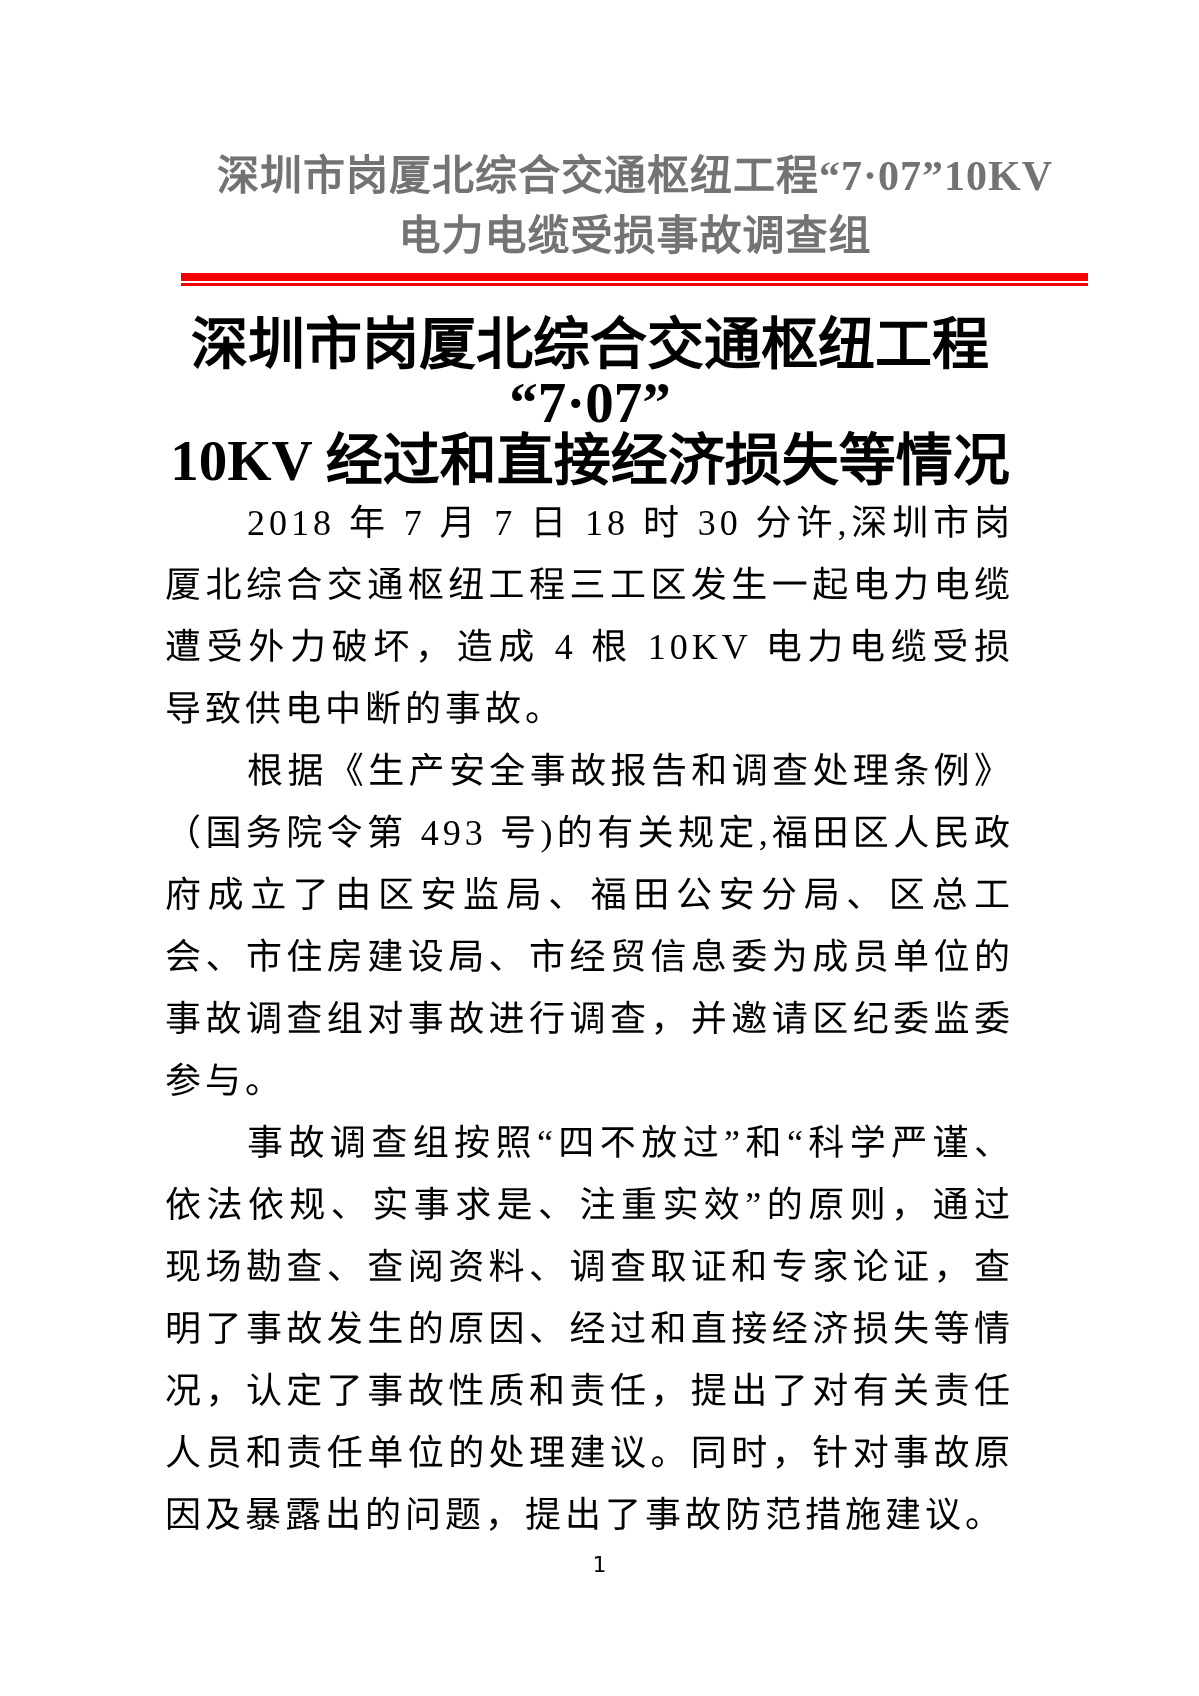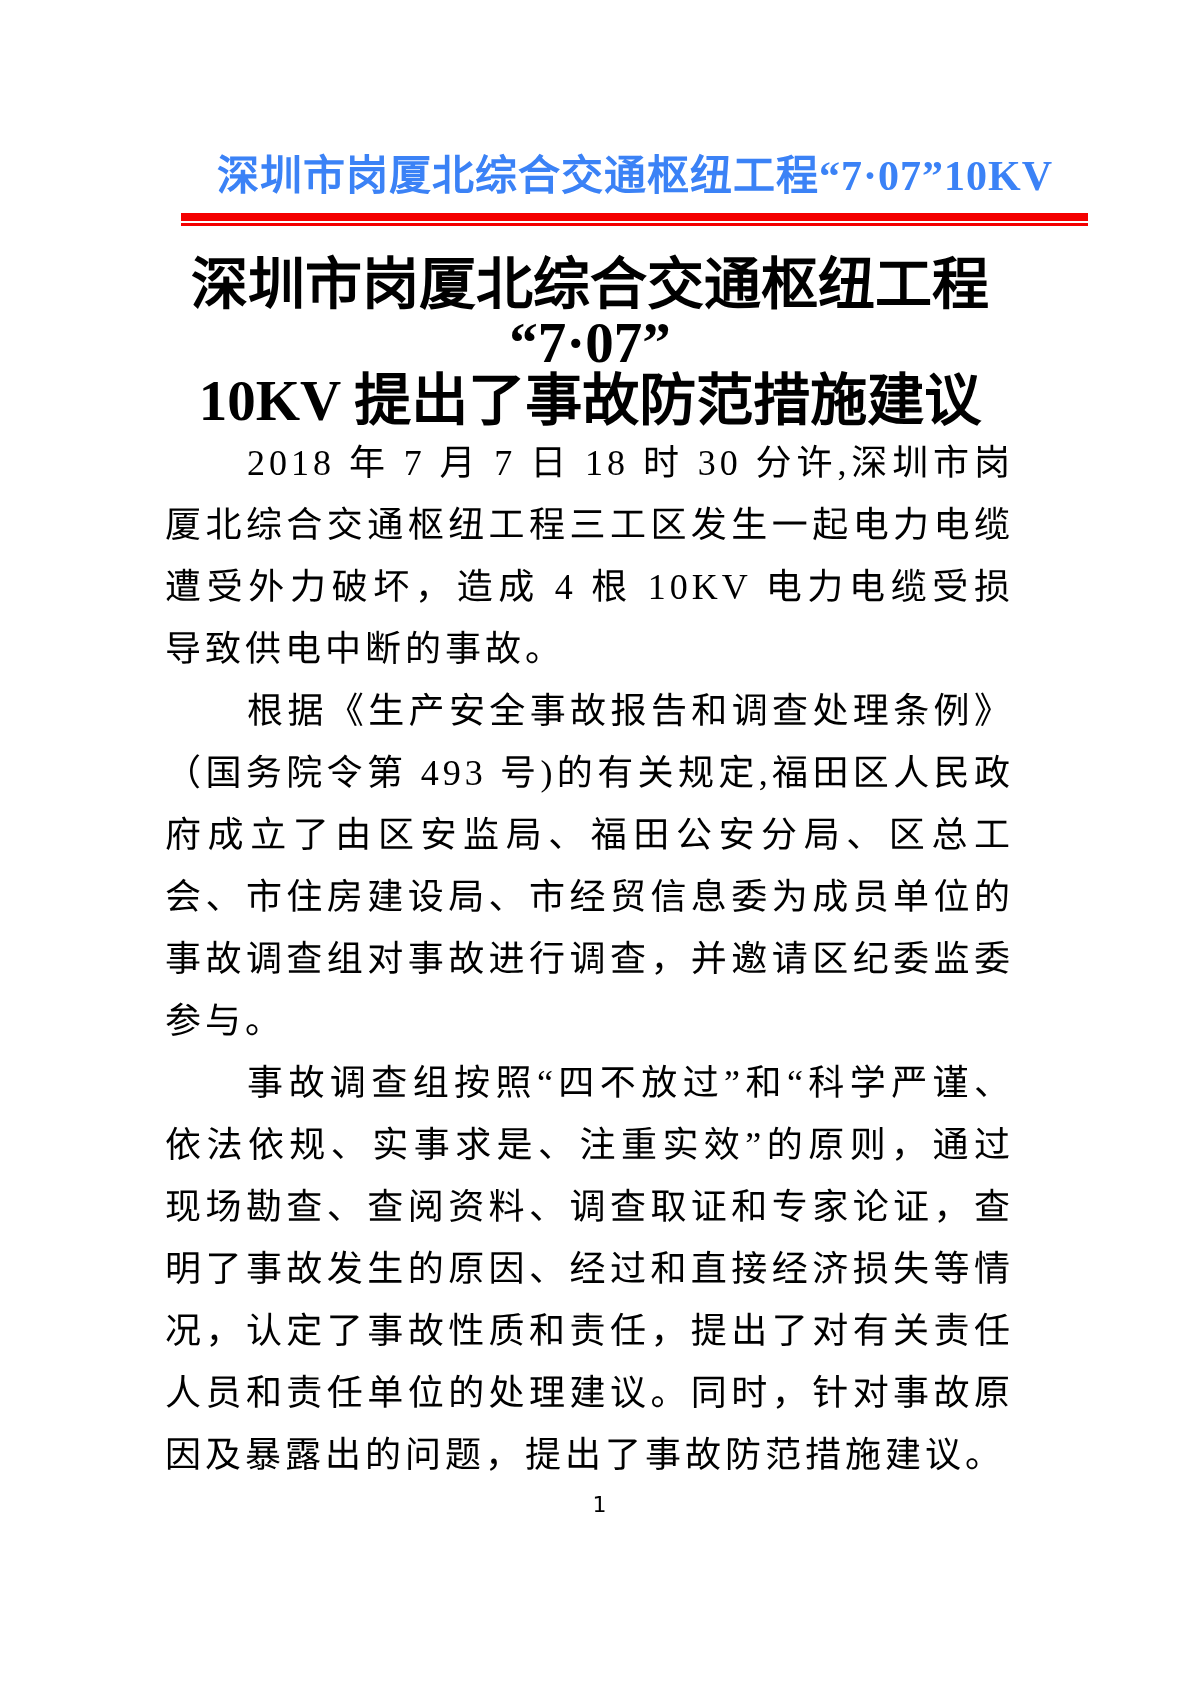--- a/index.html
+++ b/index.html
@@ -74,29 +74,30 @@
     font-family: "DejaVu Sans", "Liberation Sans", sans-serif;
     font-size: 22px;
     color: #000000;
   }
 </style>
 </head>
 <body>
 
 <div class="page">
 
-  <div class="org-title" style="color: #3b82f6;">
+  <div class="org-title" style="color: #737373;">
     <div>深圳市岗厦北综合交通枢纽工程“7·07”10KV</div>
+    <div>电力电缆受损事故调查组</div>
   </div>
 
   <div class="red-divider" style="border-top-color: rgb(244, 0, 0); border-bottom-color: rgb(244, 0, 0);"></div>
 
   <div class="doc-title">
     <div>深圳市岗厦北综合交通枢纽工程“7·07”</div>
-    <div>10KV 提出了事故防范措施建议</div>
+    <div>10KV 经过和直接经济损失等情况</div>
   </div>
 
   <div class="body-text">
     <p>2018 年 7 月 7 日 18 时 30 分许,深圳市岗厦北综合交通枢纽工程三工区发生一起电力电缆遭受外力破坏，造成 4 根 10KV 电力电缆受损导致供电中断的事故。</p>
     <p>根据《生产安全事故报告和调查处理条例》（国务院令第 493 号)的有关规定,福田区人民政府成立了由区安监局、福田公安分局、区总工会、市住房建设局、市经贸信息委为成员单位的事故调查组对事故进行调查，并邀请区纪委监委参与。</p>
     <p>事故调查组按照“四不放过”和“科学严谨、依法依规、实事求是、注重实效”的原则，通过现场勘查、查阅资料、调查取证和专家论证，查明了事故发生的原因、经过和直接经济损失等情况，认定了事故性质和责任，提出了对有关责任人员和责任单位的处理建议。同时，针对事故原因及暴露出的问题，提出了事故防范措施建议。</p>
   </div>
 
   <div class="page-number">1</div>
 

